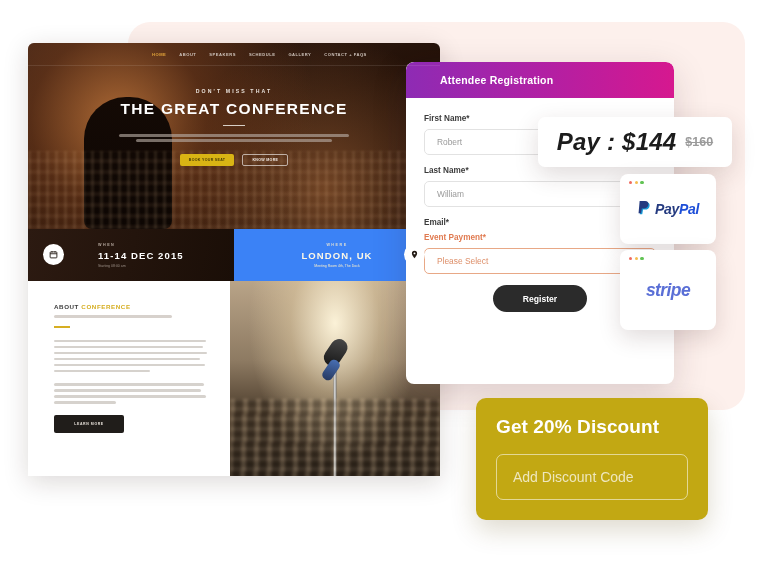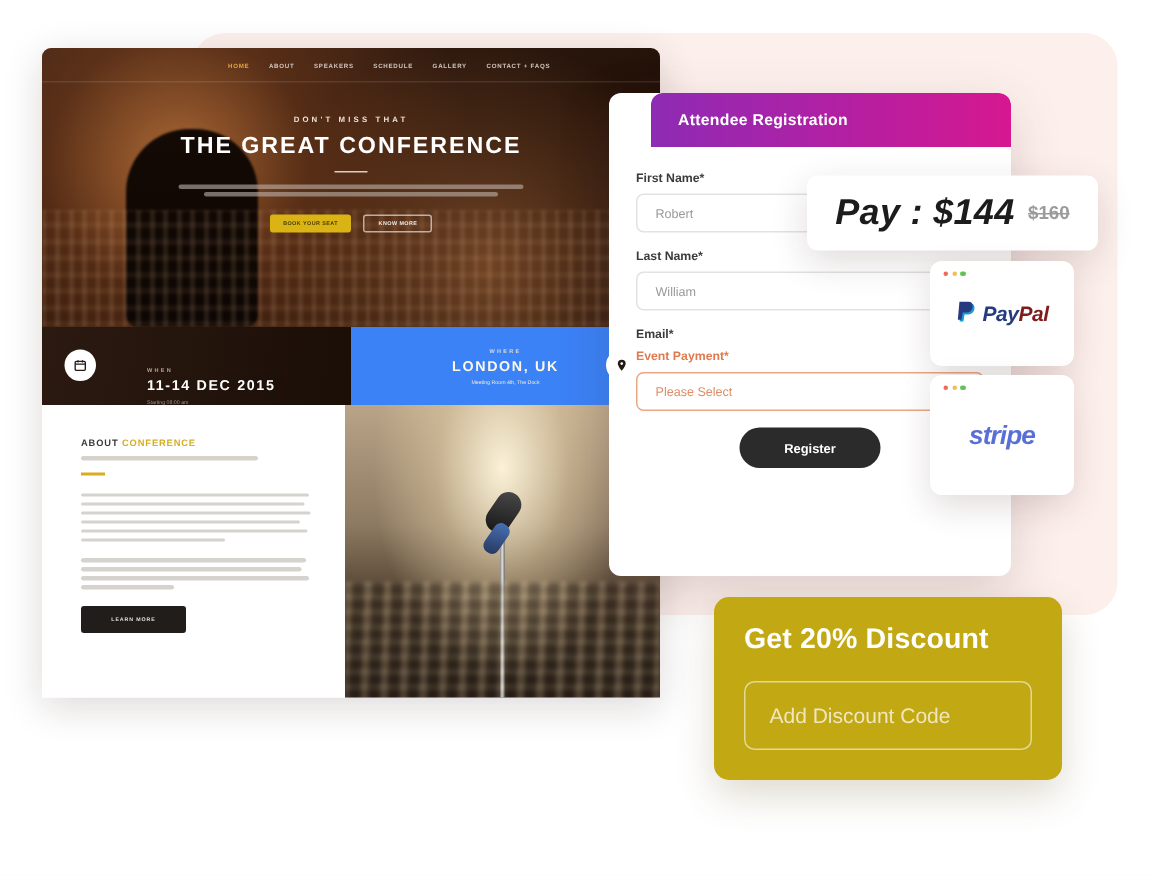--- a/index.html
+++ b/index.html
@@ -14,21 +14,21 @@
   
   .pink-panel {
     position: absolute; left: 128px; top: 22px;
     width: 617px; height: 388px;
     background: #fdf0ec;
     border-radius: 22px;
   }
 
   
   .site {
-    position: absolute; left: 28px; top: 32px;
+    position: absolute; left: 28px; top: 43px;
     width: 412px; height: 433px;
     background: #ffffff;
     border-radius: 6px 6px 0 0;
     overflow: hidden;
     box-shadow: 0 6px 26px rgba(40,20,10,.16);
   }
   .hero {
     position: relative; width: 100%; height: 186px;
     background:
       radial-gradient(circle at 22% 42%, rgba(196,120,60,.85) 0%, rgba(120,62,28,.55) 26%, rgba(0,0,0,0) 58%),
@@ -74,21 +74,21 @@
   .btn-o {
     border: 1px solid rgba(255,255,255,.6); color: #efe9e3; font-size: 3.6px;
     font-weight:700; padding: 3px 9px; border-radius: 2px; letter-spacing:.3px;
   }
 
   
   .strip { position: relative; display: flex; width: 100%; height: 52px; }
   .strip-when {
     position:relative; flex: 1;
     background: linear-gradient(100deg,#2c1a11 0%, #1a0e07 100%);
-    display:flex; align-items:flex-end;
+    display:flex; align-items:center;
   }
   .strip-where {
     position:relative; flex: 1; background: #3b82f6;
     display:flex; align-items:center; justify-content:center;
   }
   .circ {
     position: absolute; width: 21px; height: 21px; border-radius: 50%;
     background: #fff; display: flex; align-items: center; justify-content: center;
     z-index: 5;
   }
@@ -159,21 +159,21 @@
   .reg {
     position: absolute; left: 406px; top: 62px;
     width: 268px; height: 322px;
     background: #fff; border-radius: 8px;
     box-shadow: 0 10px 34px rgba(60,30,40,.17);
     overflow: hidden;
   }
   .reg-head {
     height: 36px; border-radius: 8px 8px 0 0;
     background: linear-gradient(90deg, #8e2bb4 0%, #b41fa2 55%, #d6188f 100%);
-    display: flex; align-items: center; padding-left: 18px; margin-left: 28px;
+    display: flex; align-items: center; padding-left: 34px;
   }
   .reg-head span { color: #fff; font-size: 10.5px; font-weight: 700; letter-spacing: .2px; }
   .reg-body { padding: 16px 18px 0 18px; }
   .f-label { font-size: 8.2px; color: #3b3b3b; font-weight: 700; margin-bottom: 6px; }
   .f-label.pay { color: #e07a50; }
   .f-input {
     height: 26px; border: 1px solid #e2e2e2; border-radius: 5px;
     display:flex; align-items:center; padding-left: 12px; margin-bottom: 11px;
     font-size: 8.4px; color: #9a9a9a; background:#fff;
   }
@@ -201,21 +201,21 @@
     box-shadow: 0 8px 22px rgba(60,30,30,.15);
     display: flex; align-items: center; justify-content: center;
   }
   .prov .dots { position: absolute; left: 9px; top: 7px; display: flex; gap: 2.5px; }
   .prov .dots i { width: 3.2px; height: 3.2px; border-radius: 50%; display:block; }
   .d-r{background:#ef6a5e;} .d-y{background:#f5bd4f;} .d-g{background:#61c354;}
   .prov-paypal { left: 620px; top: 174px; width: 96px; height: 70px; }
   .prov-stripe { left: 620px; top: 250px; width: 96px; height: 80px; }
   .pp-wrap { display:flex; align-items:center; gap: 3px; }
   .pp-txt { font-size: 14px; font-weight: 700; font-style: italic; letter-spacing:-.3px; }
-  .pp-txt .a{ color:#253b80; } .pp-txt .b{ color:#7f1d1d; }
+  .pp-txt .a{ color:#253b80; } .pp-txt .b{ color:#1d4ed8; }
   .stripe-txt { font-size: 17.5px; font-weight: 700; color: #5a6fd6; letter-spacing: -.6px; font-style: italic; }
 
   
   .disc {
     position: absolute; left: 476px; top: 398px;
     width: 232px; height: 122px; background: #c2a813; border-radius: 10px;
     box-shadow: 0 10px 26px rgba(90,70,10,.20);
     padding: 18px 20px;
   }
   .disc-title { font-size: 19px; color: #fff; font-weight: 700; letter-spacing: .1px; }

